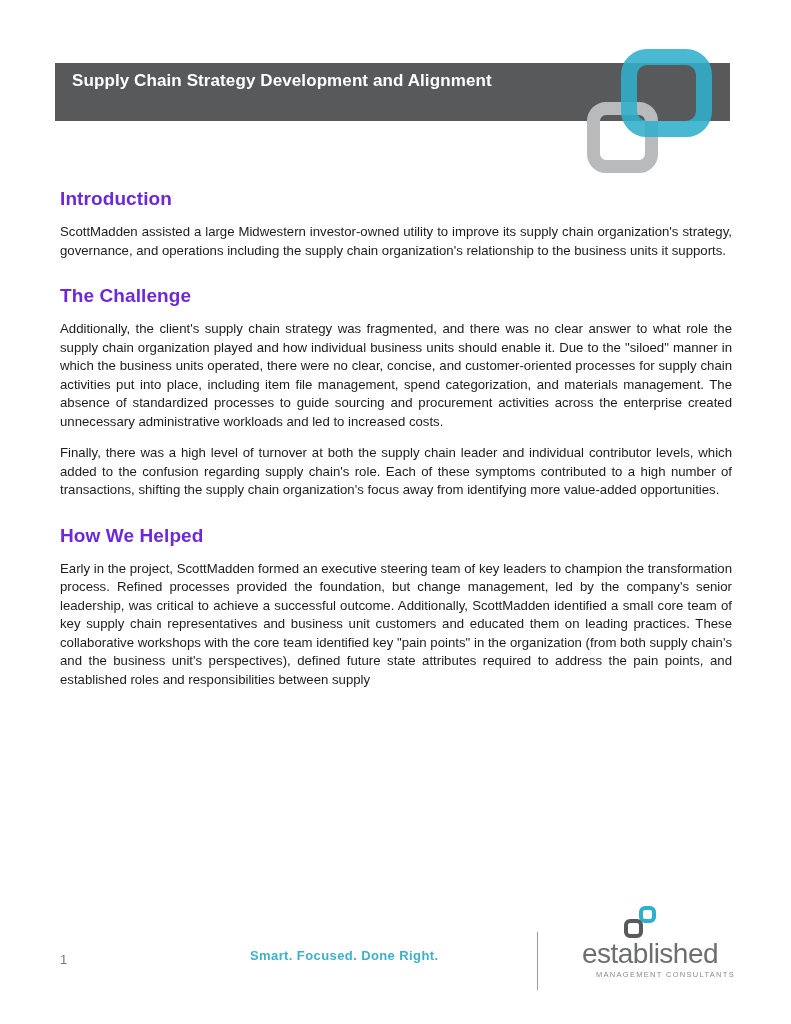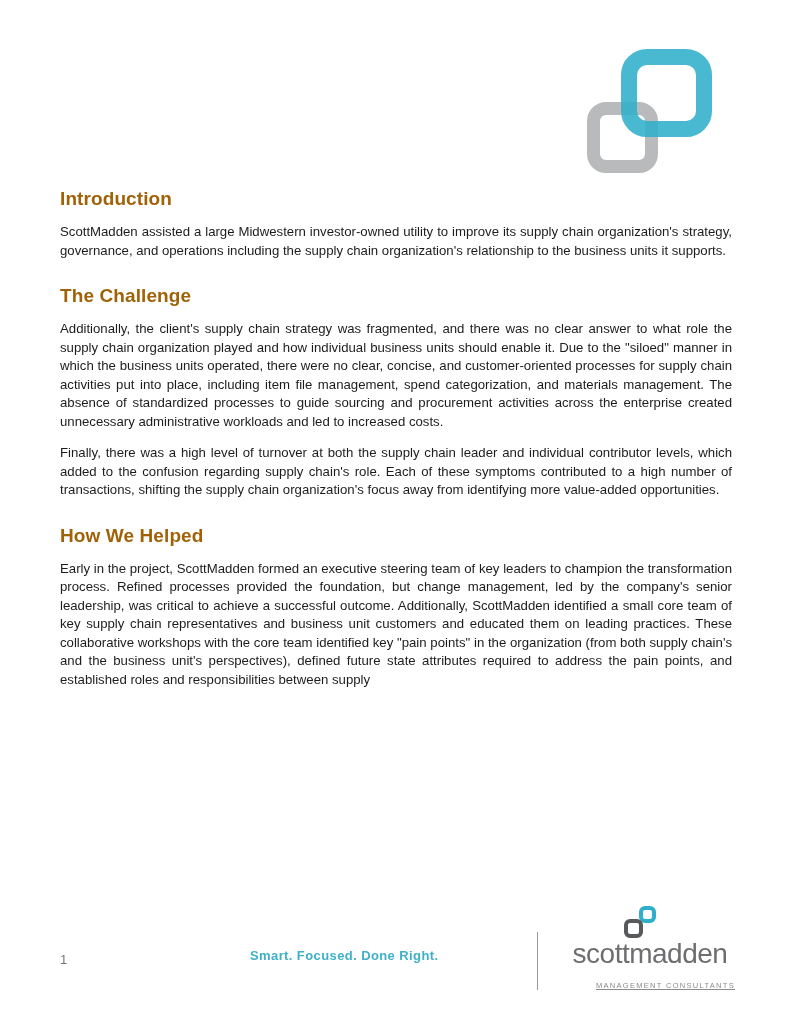--- a/index.html
+++ b/index.html
@@ -53,21 +53,21 @@
 
   
   .content {
     position: absolute;
     left: 60px; top: 188px;
     width: 672px;
   }
   .content h2 {
     font-size: 19px;
     font-weight: bold;
-    color: #a16207;
+    color: #6d28d9;
     margin: 0 0 13px 0;
     letter-spacing: 0.1px;
   }
   .content h2.spaced { margin-top: 25px; }
   .content p {
     font-size: 13.2px;
     line-height: 18.5px;
     text-align: justify;
     margin: 8px 0 13px 0;
   }
@@ -129,29 +129,31 @@
     color: #6d6e70;
     letter-spacing: -0.5px;
     line-height: 30px;
   }
   .footer-subtext {
     font-size: 7.5px;
     letter-spacing: 1.3px;
     color: #8a8b8d;
     text-align: right;
     padding-right: 2px;
-    margin-top: 12px;
-    text-decoration: underline;
+    margin-top: 1px;
   }
 </style>
 </head>
 <body>
 
 <div class="page">
 
+  <div class="header-bar">
+    <div class="header-title">Supply Chain Strategy Development and Alignment</div>
+  </div>
   <div class="logo-square gray"></div>
   <div class="logo-square teal"></div>
 
   <div class="content">
     <h2>Introduction</h2>
     <p>ScottMadden assisted a large Midwestern investor-owned utility to improve its supply chain organization's strategy, governance, and operations including the supply chain organization's relationship to the business units it supports.</p>
 
     <h2 class="spaced">The Challenge</h2>
     <p>Additionally, the client's supply chain strategy was fragmented, and there was no clear answer to what role the supply chain organization played and how individual business units should enable it. Due to the "siloed" manner in which the business units operated, there were no clear, concise, and customer-oriented processes for supply chain activities put into place, including item file management, spend categorization, and materials management. The absence of standardized processes to guide sourcing and procurement activities across the enterprise created unnecessary administrative workloads and led to increased costs.</p>
     <p>Finally, there was a high level of turnover at both the supply chain leader and individual contributor levels, which added to the confusion regarding supply chain's role. Each of these symptoms contributed to a high number of transactions, shifting the supply chain organization's focus away from identifying more value-added opportunities.</p>
@@ -162,18 +164,18 @@
 
   <div class="footer">
     <div class="page-number">1</div>
     <div class="tagline">Smart. Focused. Done Right.</div>
     <div class="footer-divider"></div>
     <div class="footer-logo">
       <div class="footer-logo-icon">
         <span class="fli-square teal"></span>
         <span class="fli-square dark"></span>
       </div>
-      <div class="footer-wordmark">scottmadden</div>
+      <div class="footer-wordmark">established</div>
       <div class="footer-subtext">MANAGEMENT CONSULTANTS</div>
     </div>
   </div>
 
 </div>
 
 </body></html>

